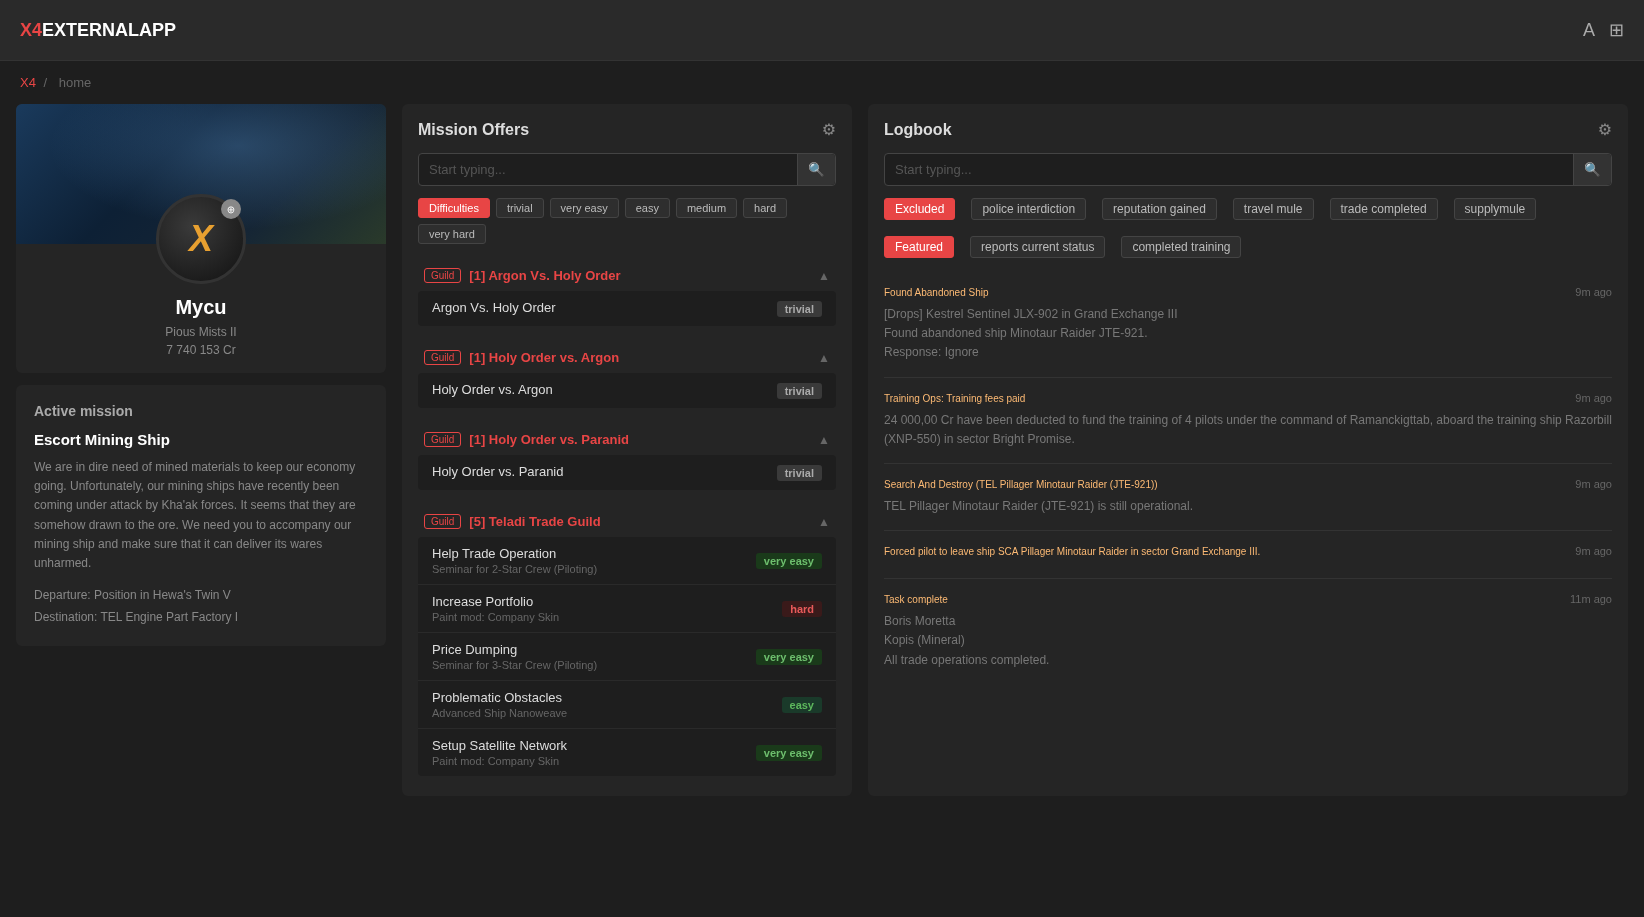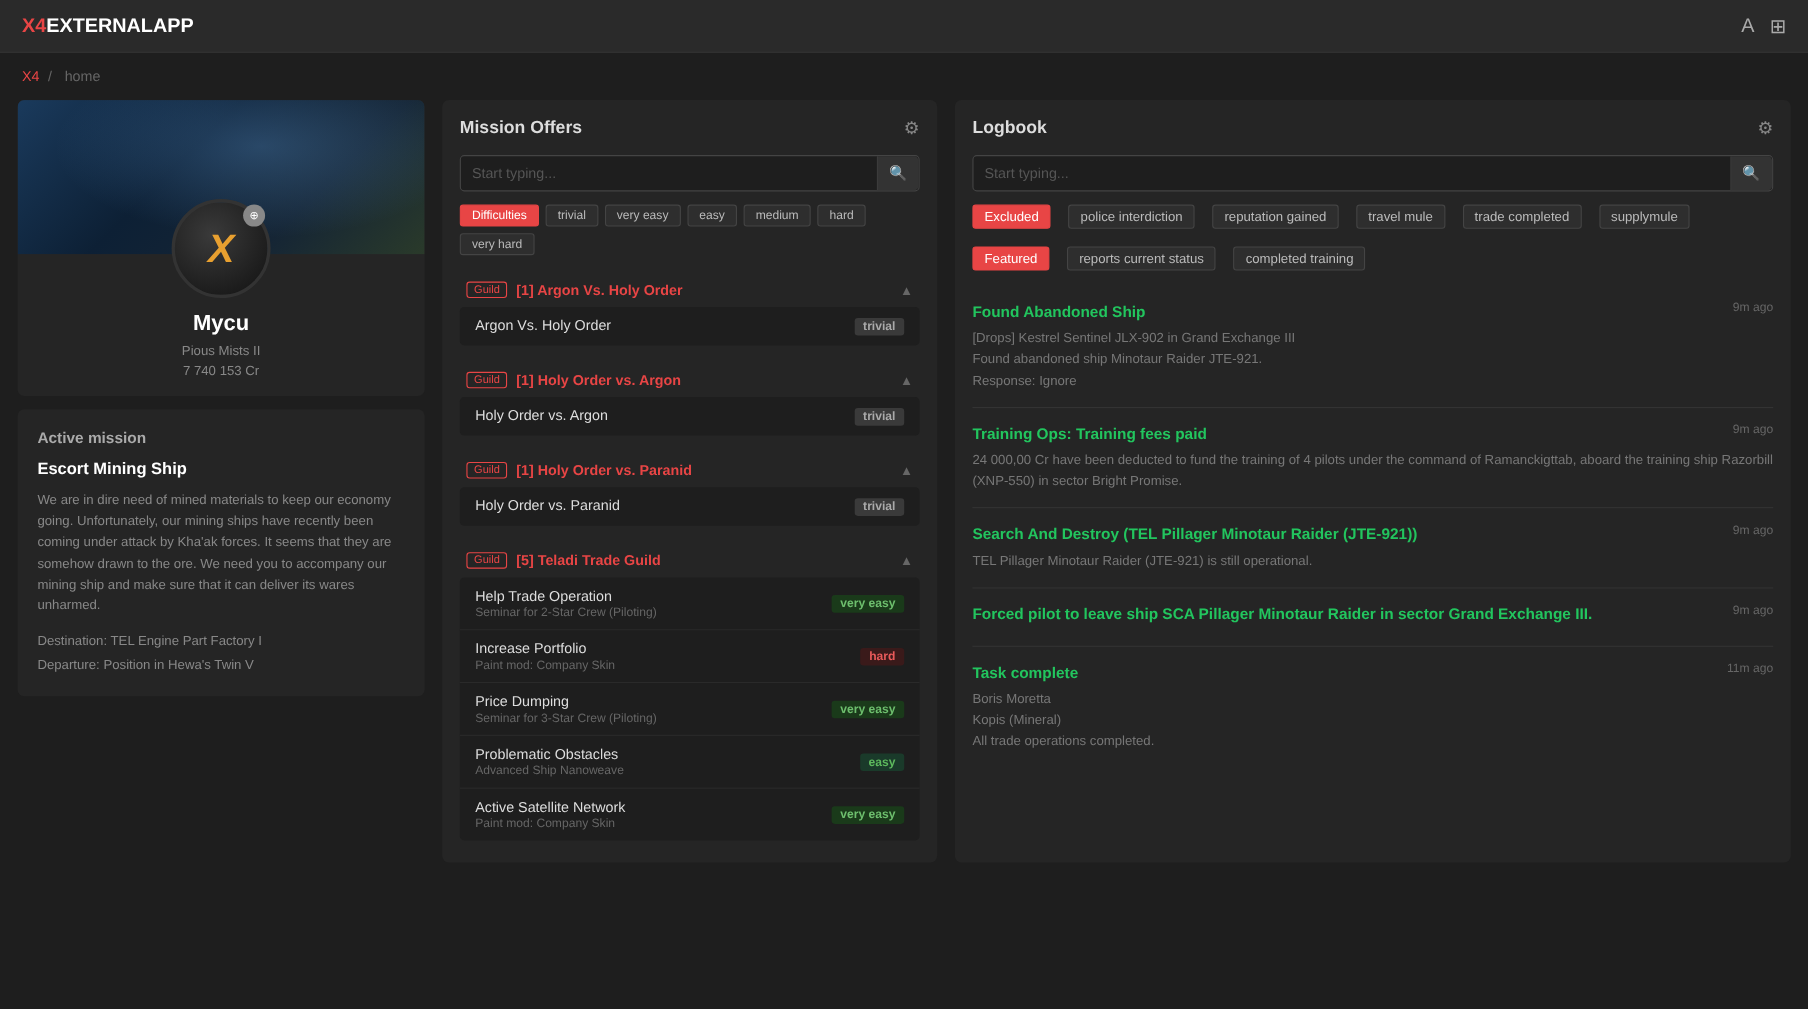--- a/index.html
+++ b/index.html
@@ -6,21 +6,21 @@
     body {
       background: #1e1e1e;
       color: #ccc;
       font-family: 'Segoe UI', Arial, sans-serif;
       font-size: 13px;
       min-height: 917px;
     }
     
     .topbar {
       background: #2a2a2a;
-      height: 48px;
+      height: 61px;
       display: flex;
       align-items: center;
       justify-content: space-between;
       padding: 0 20px;
       border-bottom: 1px solid #333;
     }
     .topbar-logo {
       font-size: 18px;
       font-weight: bold;
       color: #fff;
@@ -334,23 +334,23 @@
       border-bottom: 1px solid #333;
     }
     .log-entry:last-child { border-bottom: none; }
     .log-entry-header {
       display: flex;
       align-items: flex-start;
       justify-content: space-between;
       margin-bottom: 6px;
     }
     .log-entry-title {
-      font-size: 14px;
-      font-weight: bold;
-      color: #22c55e;
+      font-size: 10px;
+      font-weight: normal;
+      color: #fdba74;
       flex: 1;
       padding-right: 10px;
       line-height: 1.3;
     }
     .log-entry-time {
       font-size: 11px;
       color: #666;
       white-space: nowrap;
     }
     .log-entry-body {
@@ -393,22 +393,22 @@
       </div>
       <div class="profile-name">Mycu</div>
       <div class="profile-sub">Pious Mists II</div>
       <div class="profile-credits">7 740 153 Cr</div>
     </div>
 
     <div class="active-mission-card">
       <div class="active-mission-title">Active mission</div>
       <div class="active-mission-name">Escort Mining Ship</div>
       <div class="active-mission-desc">We are in dire need of mined materials to keep our economy going. Unfortunately, our mining ships have recently been coming under attack by Kha'ak forces. It seems that they are somehow drawn to the ore. We need you to accompany our mining ship and make sure that it can deliver its wares unharmed.</div>
+      <div class="active-mission-detail">Departure: Position in Hewa's Twin V</div>
       <div class="active-mission-detail">Destination: TEL Engine Part Factory I</div>
-      <div class="active-mission-detail">Departure: Position in Hewa's Twin V</div>
     </div>
   </div>
 
   <div class="middle-panel">
     <div class="panel-header">
       <div class="panel-title">Mission Offers</div>
       <div class="gear-icon">⚙</div>
     </div>
 
     <div class="search-box">
@@ -506,21 +506,21 @@
           </div>
           <div class="mission-item">
             <div class="mission-item-left">
               <div class="mission-item-name">Problematic Obstacles</div>
               <div class="mission-item-sub">Advanced Ship Nanoweave</div>
             </div>
             <span class="difficulty-badge diff-easy">easy</span>
           </div>
           <div class="mission-item">
             <div class="mission-item-left">
-              <div class="mission-item-name">Active Satellite Network</div>
+              <div class="mission-item-name">Setup Satellite Network</div>
               <div class="mission-item-sub">Paint mod: Company Skin</div>
             </div>
             <span class="difficulty-badge diff-very-easy">very easy</span>
           </div>
         </div>
       </div>
 
     </div>
   </div>
 

